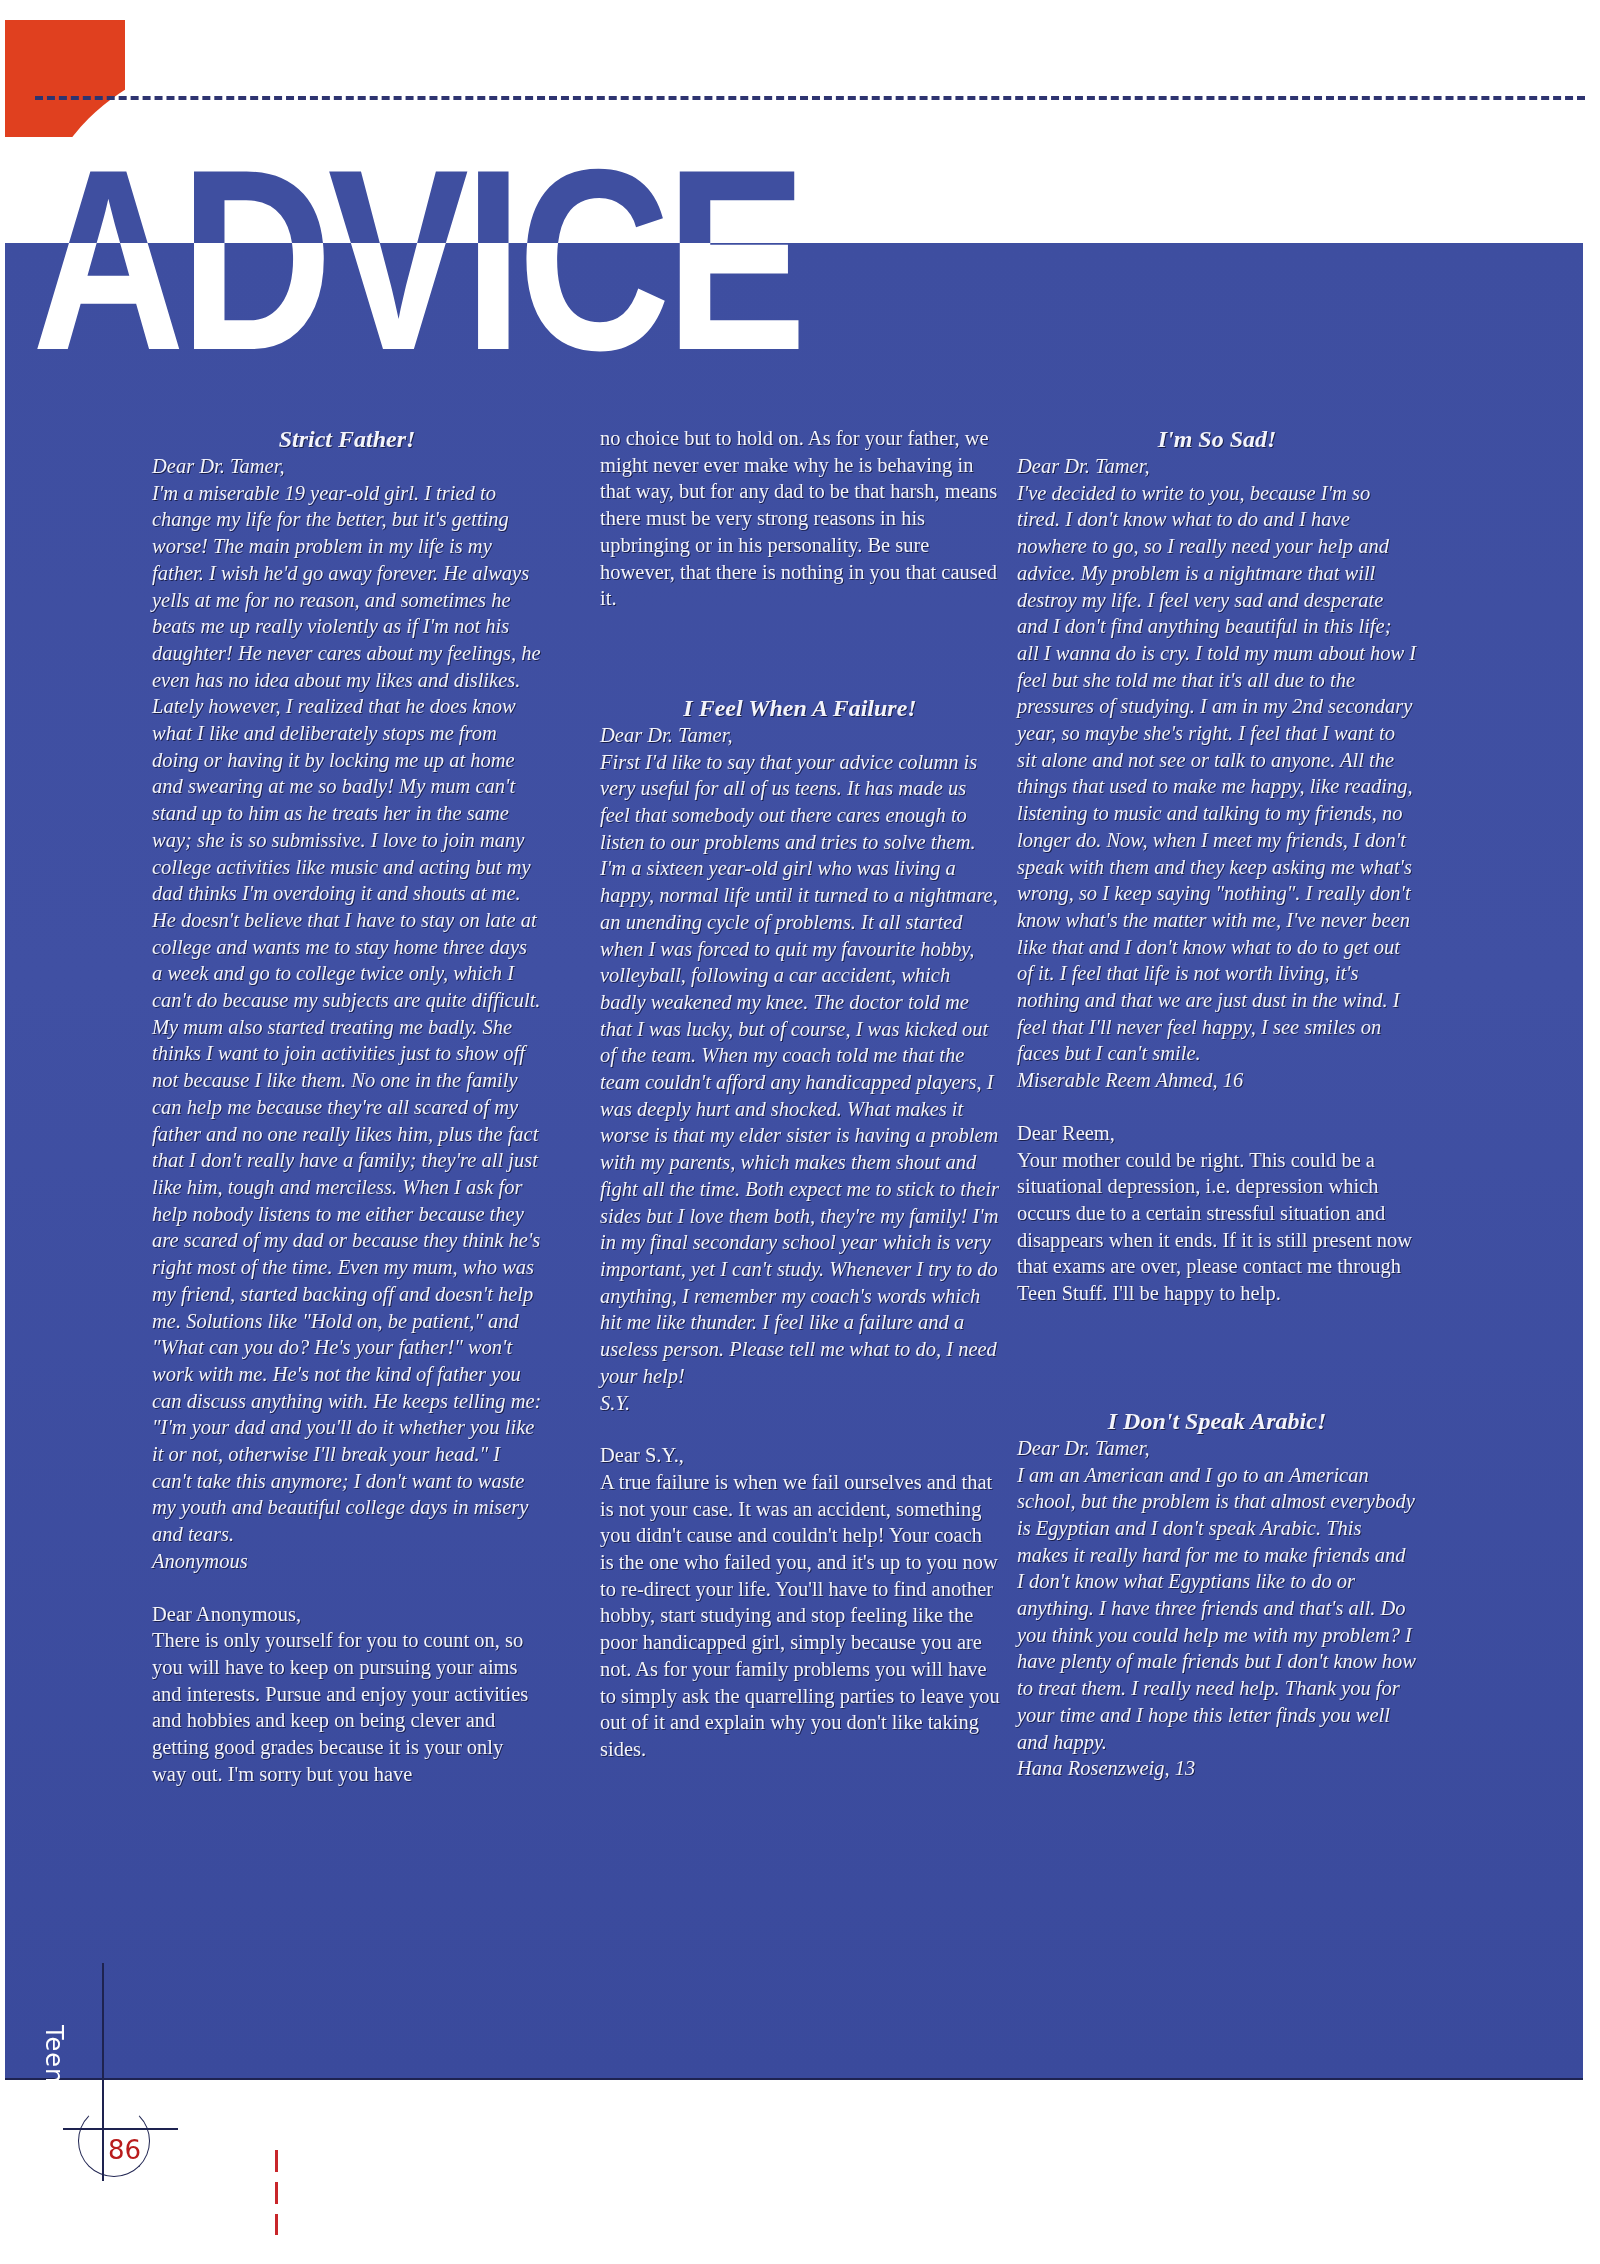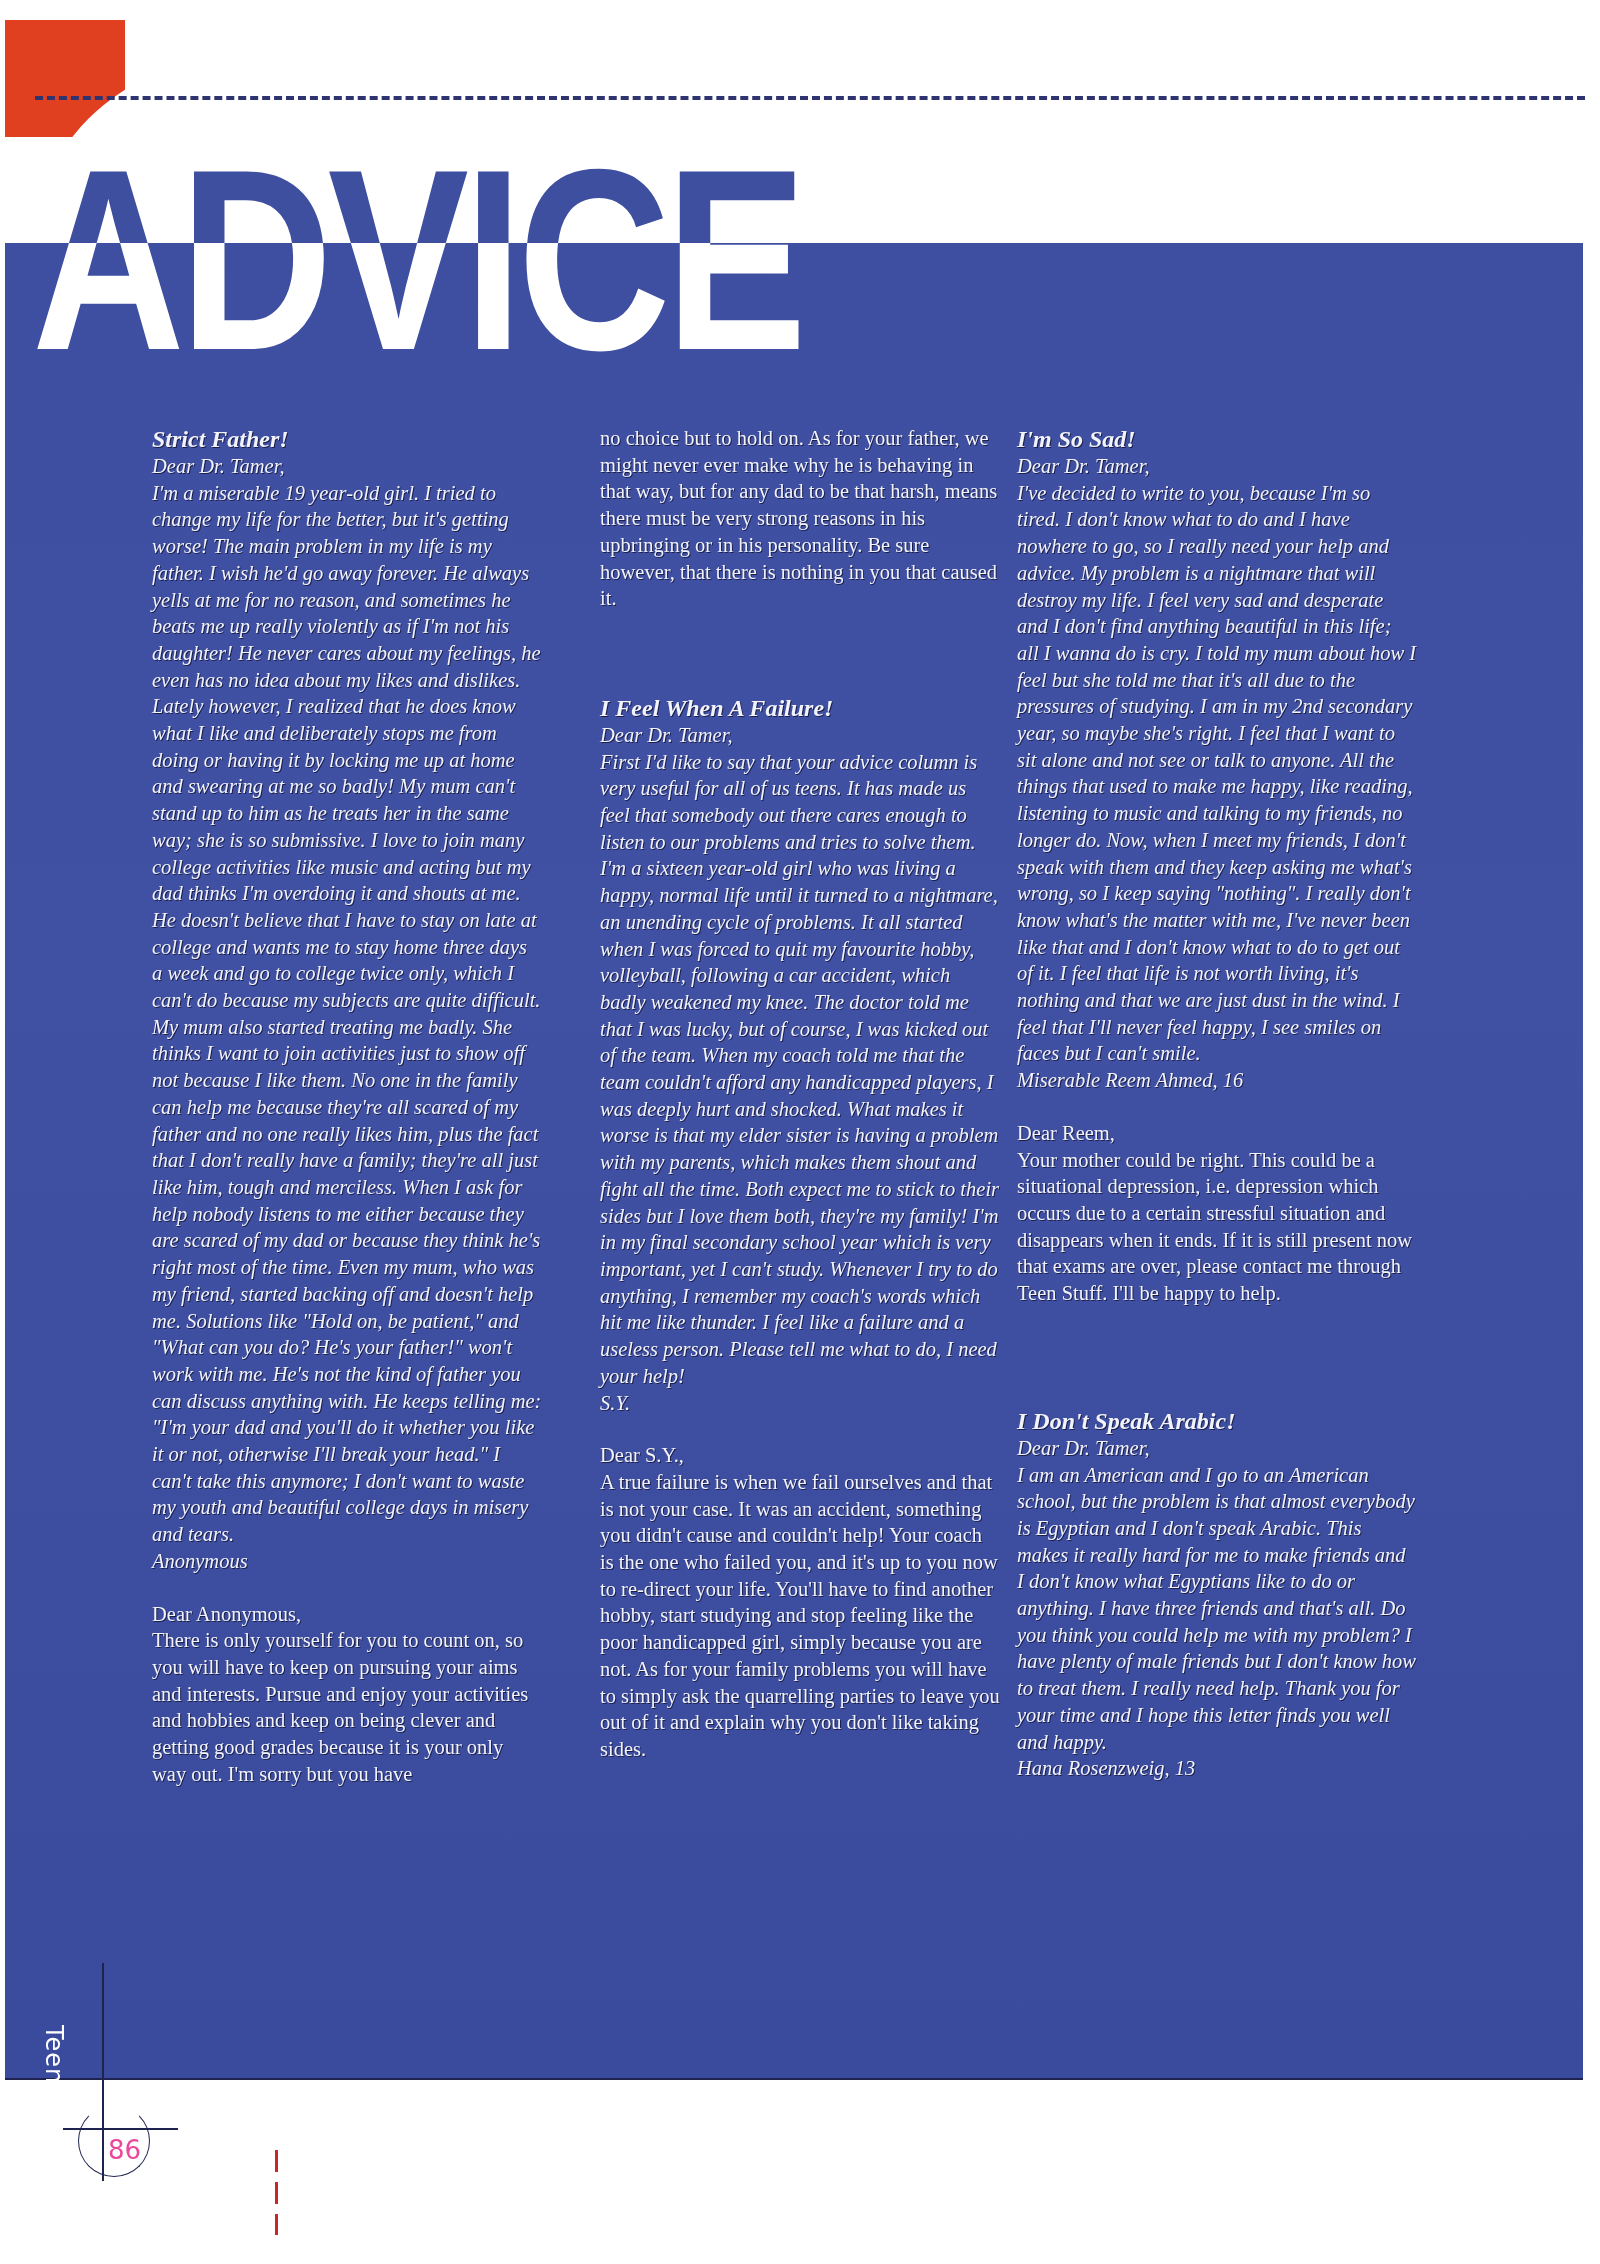--- a/index.html
+++ b/index.html
@@ -40,21 +40,21 @@
   .title-bottom { color: #ffffff; clip-path: inset(93px 0 0 0); }
   .col {
     position: absolute; top: 425px; color: #f3f4fb;
     font-size: 20.5px; line-height: 26.7px;
     text-shadow: 1px 1px 0 #1a1f4a;
   }
   .col-1 { left: 152px; width: 390px; }
   .col-2 { left: 600px; width: 400px; }
   .col-3 { left: 1017px; width: 400px; }
   .heading {
-    text-align: left; font-style: italic; font-weight: bold;
+    text-align: center; font-style: italic; font-weight: bold;
     font-size: 24px; line-height: 28px; margin: 0;
   }
   .letter { font-style: italic; margin: 0; white-space: pre-line; }
   .sig { font-style: italic; text-align: left; margin: 0; }
   .reply { margin: 0; white-space: pre-line; }
   .gap-s { height: 26px; }
   .gap-m { height: 82px; }
   .gap-l { height: 100px; }
   .side-label {
     position: absolute; left: 68px; top: 2025px;
@@ -68,21 +68,21 @@
   .page-rule-h {
     position: absolute; left: 63px; top: 2128px; width: 115px; height: 2px; background: #1e2350;
   }
   .page-circle {
     position: absolute; left: 78px; top: 2105px; width: 70px; height: 70px;
     border: 1.5px solid #1e2350; border-radius: 50%;
     border-top-color: transparent; border-left-color: #1e2350;
   }
   .page-num {
     position: absolute; left: 108px; top: 2135px;
-    font-family: "DejaVu Sans", sans-serif; font-size: 26px; color: #ec4899;
+    font-family: "DejaVu Sans", sans-serif; font-size: 26px; color: #b91c1c;
   }
   .red-ticks {
     position: absolute; left: 275px; top: 2150px; width: 3px; height: 85px;
     background: repeating-linear-gradient(180deg, #c8262a 0 22px, transparent 22px 32px);
   }
 </style>
 </head>
 <body>
 
 <div class="red-corner"></div>

